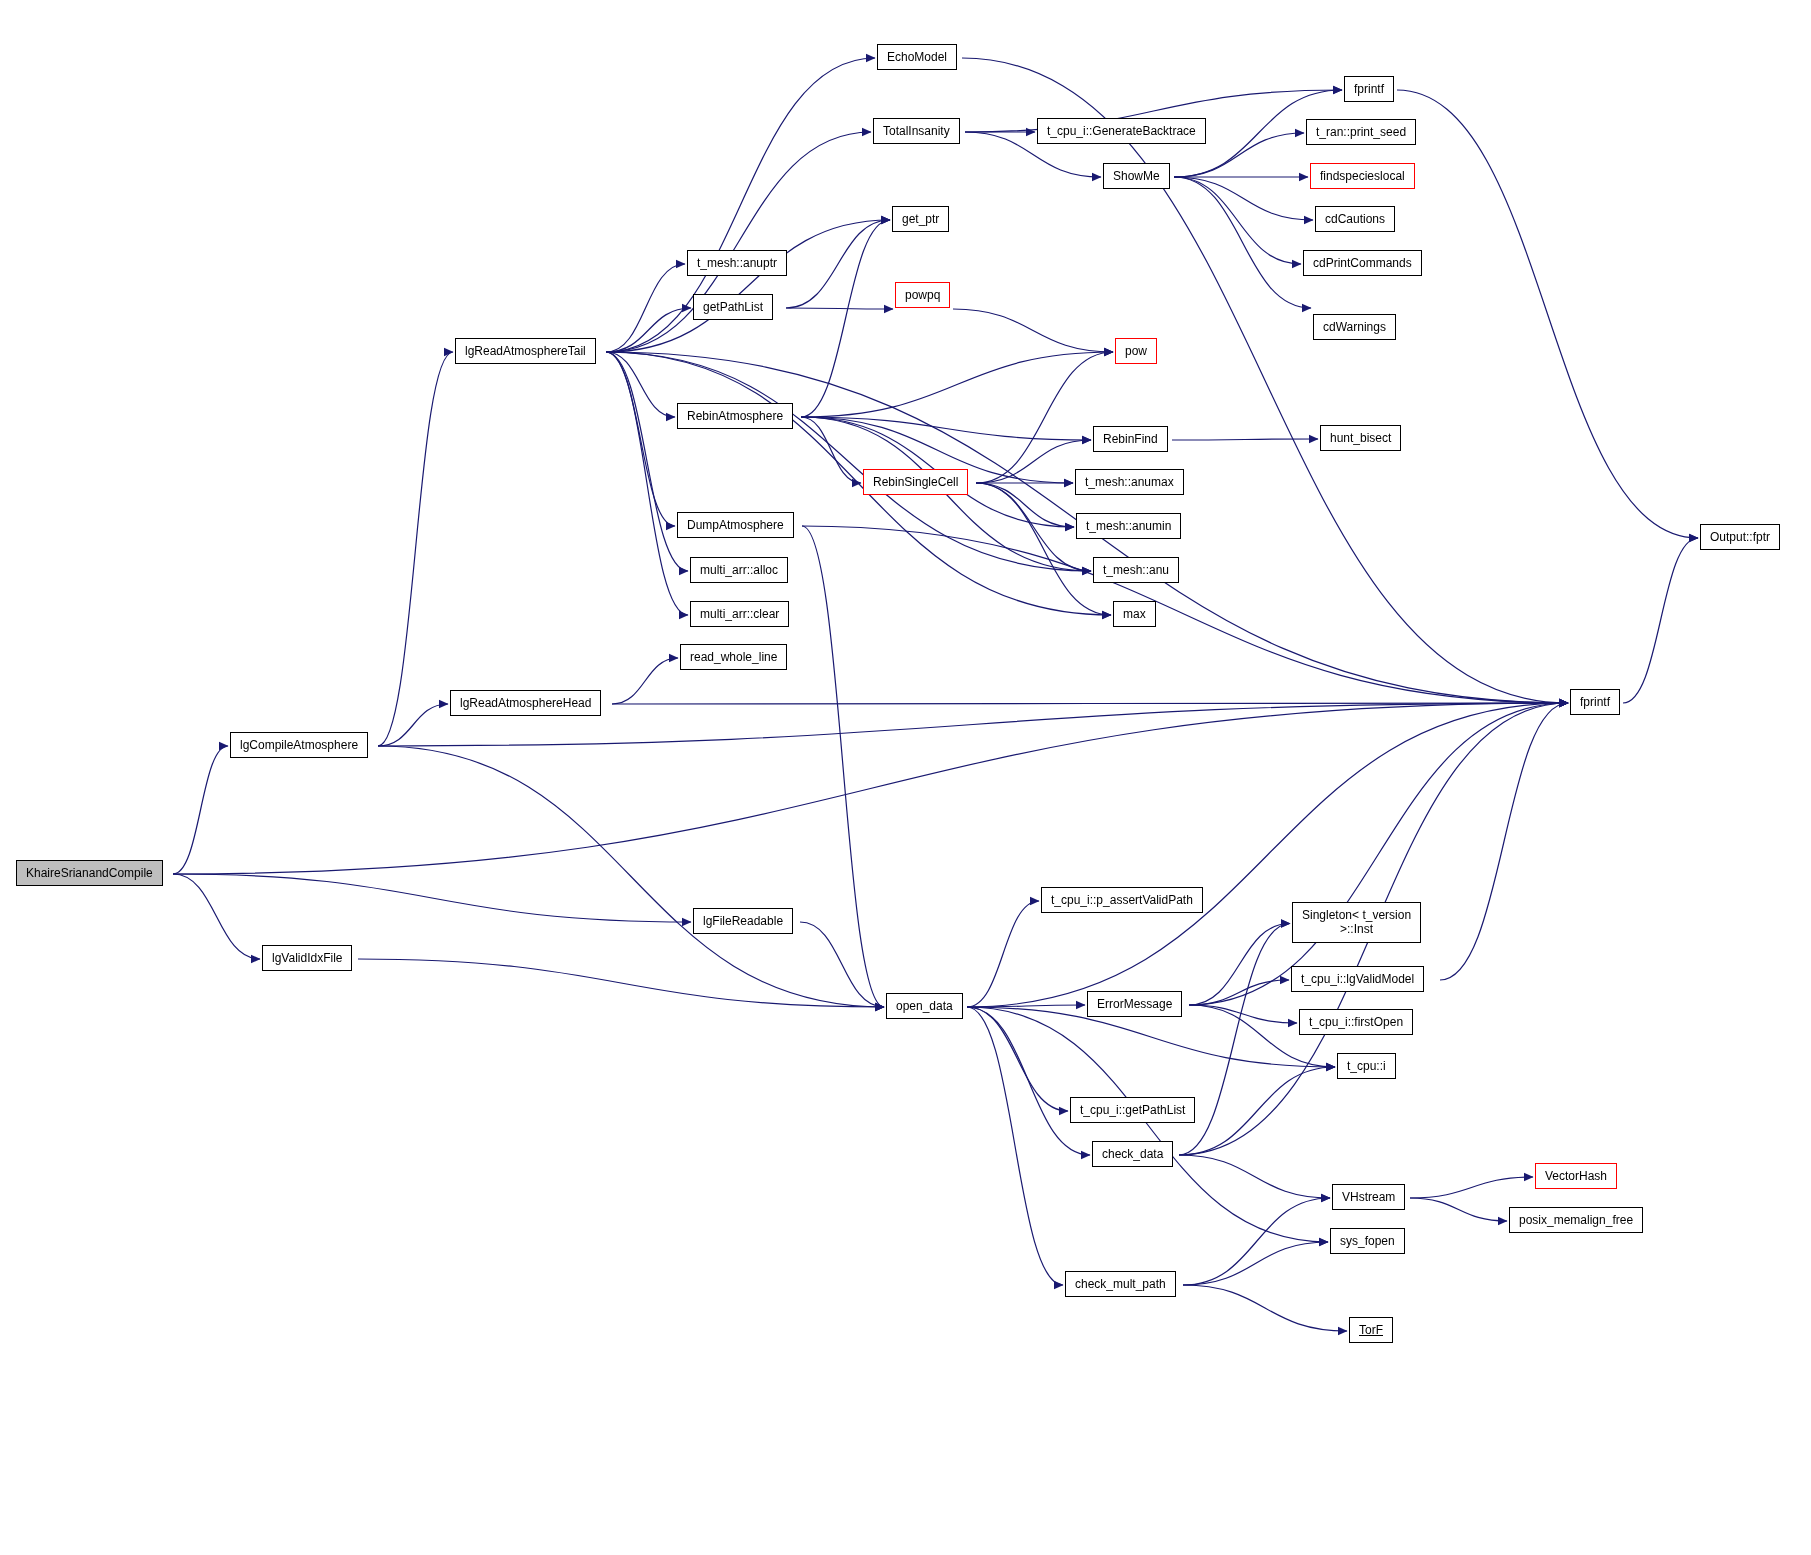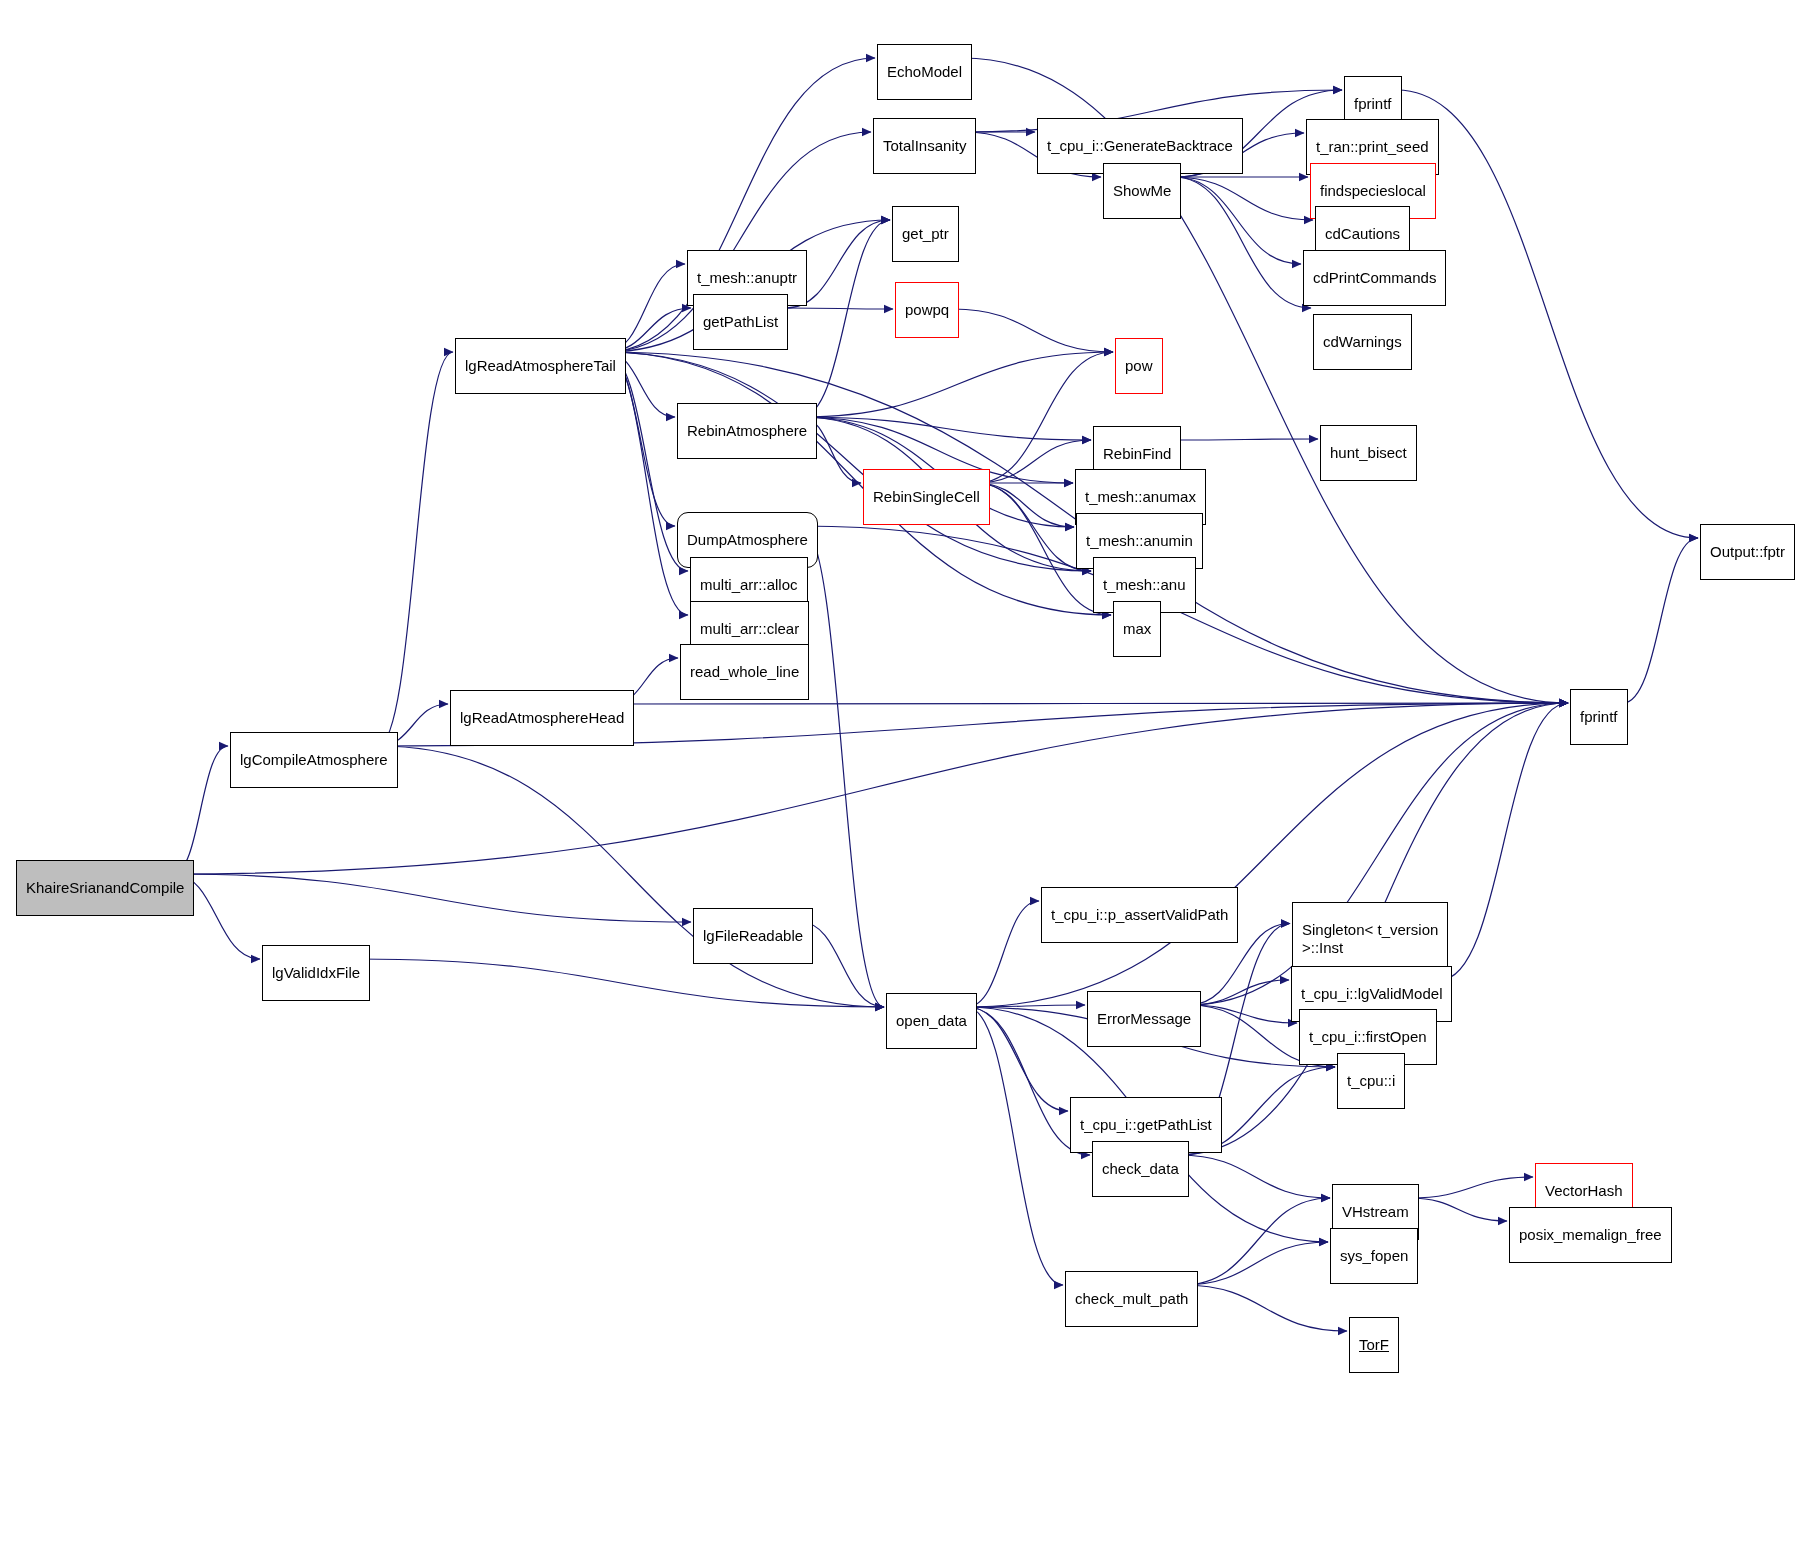--- a/index.html
+++ b/index.html
@@ -24,24 +24,25 @@
     fill: none;
     stroke: var(--edge-color, #191970);
     stroke-width: 1.2px;
   }
   .node {
     position: absolute;
     box-sizing: border-box;
     border: 1px solid var(--node-border, #000000);
     background: var(--node-fill, #ffffff);
     color: var(--text-color, #000000);
-    font-size: 15px;
+    font-size: 12px;
     line-height: 1.2;
-    padding: 18px 9px;
+    padding: 5px 9px;
     white-space: pre-line;
+    text-align: center;
     cursor: pointer;
   }
   .node.root {
     background: var(--root-fill, #bebebe);
   }
   .node.truncated {
     border-color: var(--truncated-border, #ff0000);
   }
 </style>
 </head>
@@ -152,21 +153,21 @@
     <div class="node truncated" style="left: 895px; top: 282px;">powpq</div>
     <div class="node" style="left: 1313px; top: 306px; margin-top: 8px;">cdWarnings</div>
     <div class="node" style="left: 455px; top: 338px;">lgReadAtmosphereTail</div>
     <div class="node truncated" style="left: 1115px; top: 338px;">pow</div>
     <div class="node" style="left: 677px; top: 403px;">RebinAtmosphere</div>
     <div class="node" style="left: 1093px; top: 426px;">RebinFind</div>
     <div class="node" style="left: 1320px; top: 425px;">hunt_bisect</div>
     <div class="node truncated" style="left: 863px; top: 469px;">RebinSingleCell</div>
     <div class="node" style="left: 1075px; top: 469px;">t_mesh::anumax</div>
     <div class="node" style="left: 1076px; top: 513px;">t_mesh::anumin</div>
-    <div class="node" style="left: 677px; top: 512px; border-radius: 11px;">DumpAtmosphere</div>
+    <div class="node" style="left: 677px; top: 512px;">DumpAtmosphere</div>
     <div class="node" style="left: 1700px; top: 524px;">Output::fptr</div>
     <div class="node" style="left: 1093px; top: 557px;">t_mesh::anu</div>
     <div class="node" style="left: 690px; top: 557px;">multi_arr::alloc</div>
     <div class="node" style="left: 690px; top: 601px;">multi_arr::clear</div>
     <div class="node" style="left: 1113px; top: 601px;">max</div>
     <div class="node" style="left: 680px; top: 644px;">read_whole_line</div>
     <div class="node" style="left: 450px; top: 690px;">lgReadAtmosphereHead</div>
     <div class="node" style="left: 1570px; top: 689px;">fprintf</div>
     <div class="node" style="left: 230px; top: 732px;">lgCompileAtmosphere</div>
     <div class="node" style="left: 1041px; top: 887px;">t_cpu_i::p_assertValidPath</div>

